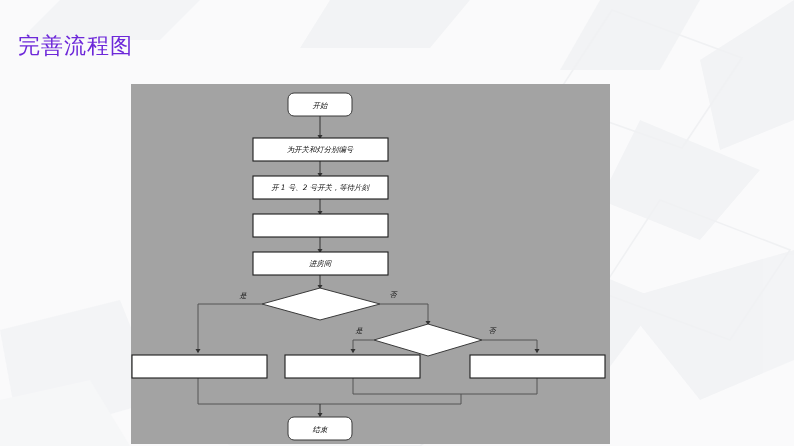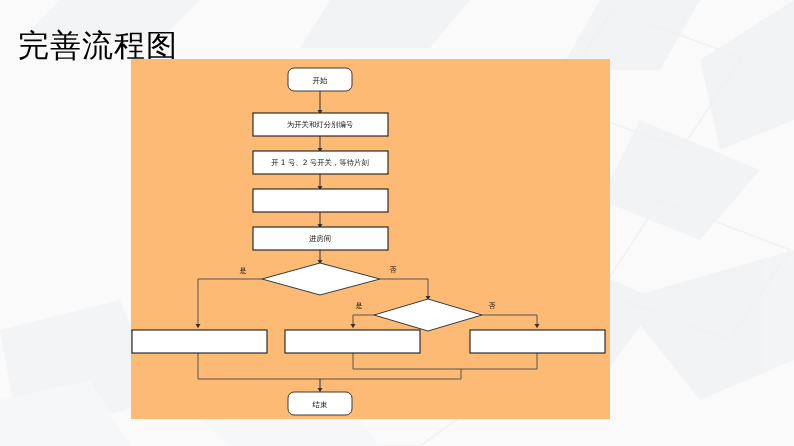--- a/index.html
+++ b/index.html
@@ -13,33 +13,34 @@
   #bg-watermark{
     position:absolute;inset:0;
     background:#fafafb;
     overflow:hidden;
   }
   #bg-watermark svg{position:absolute;inset:0;width:794px;height:446px;}
 
   
   #page-title{
     position:absolute;left:18px;top:26px;
-    font-size:31px;line-height:40px;
-    color:#000000;
+    font-size:22px;line-height:40px;
+    color:#6d28d9;
     font-weight:400;
     letter-spacing:1px;
     white-space:nowrap;
     text-align:right;
   }
 
   
   #flow-canvas{
-    position:absolute;left:131px;top:59px;
+    position:absolute;left:131px;top:84px;
     width:479px;height:360px;
-    background:#fdba74;
+    background:#a3a3a3;
+    font-style:italic;
   }
   #flow-canvas svg{position:absolute;left:0;top:0;}
 
   .node-text{
     font-family:"DejaVu Sans","Liberation Sans",sans-serif;
     font-size:7.4px;
     fill:#111;
     text-anchor:middle;
     dominant-baseline:middle;
   }

